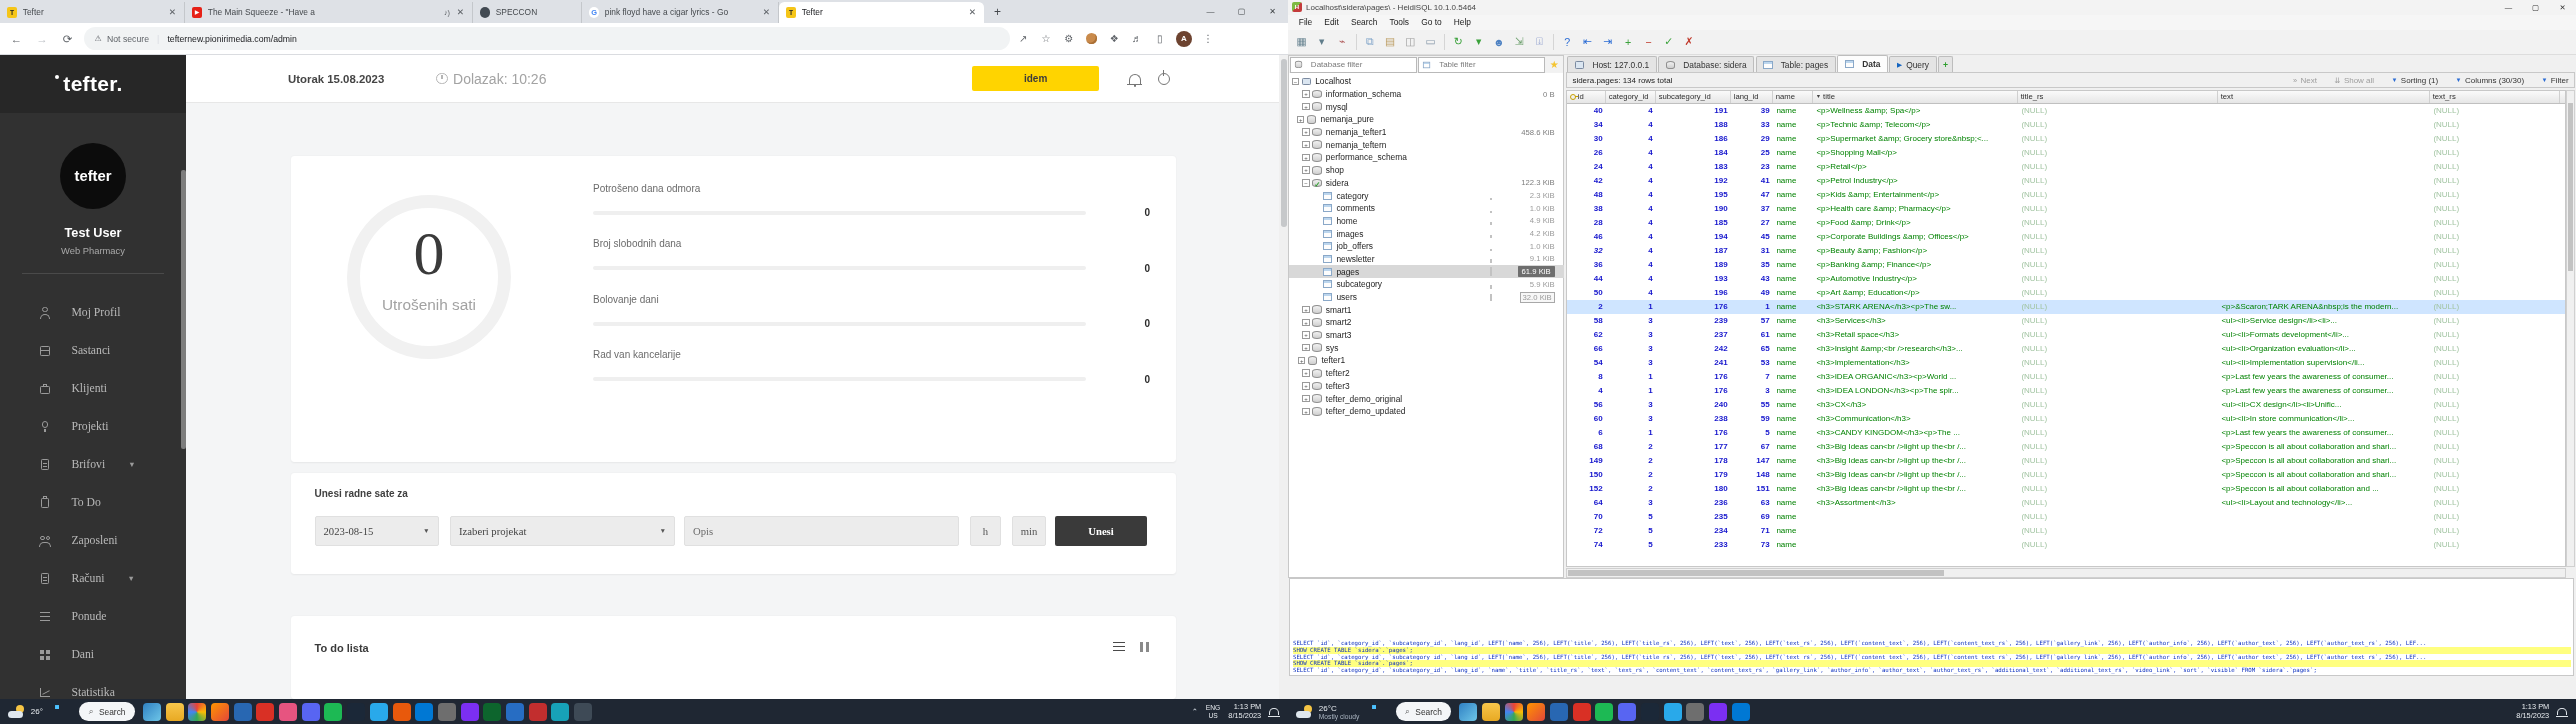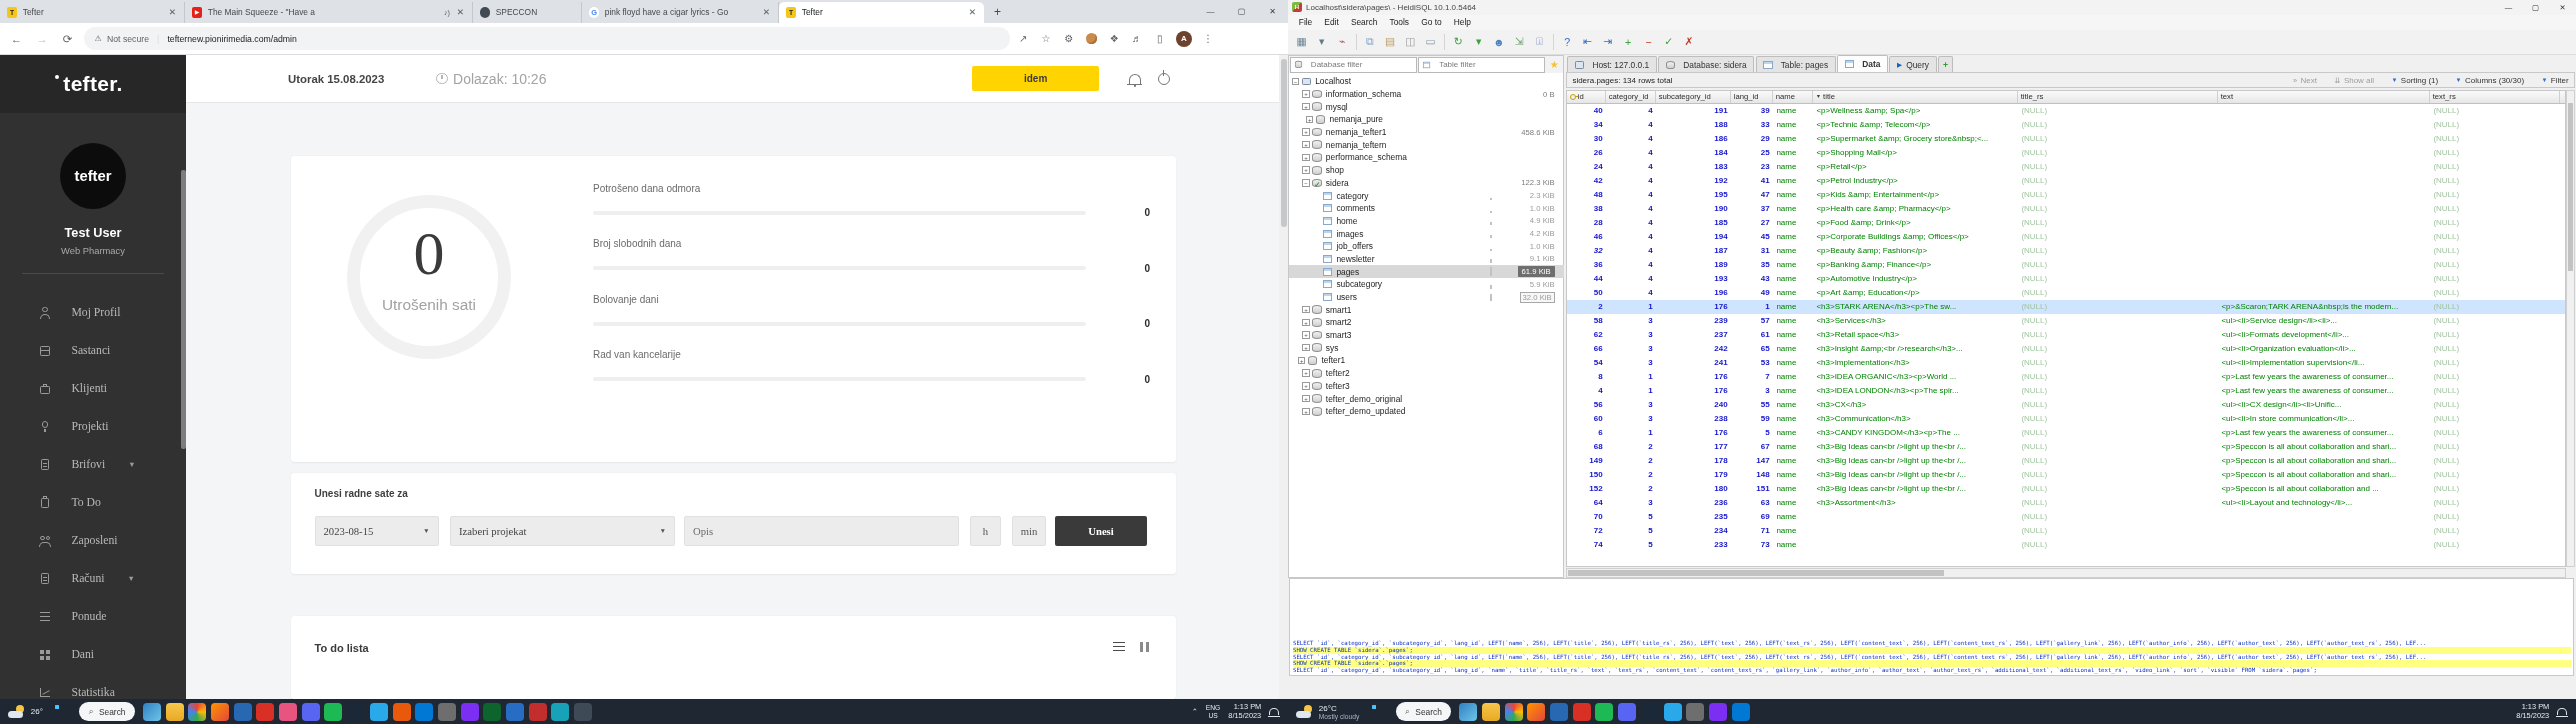--- a/index.html
+++ b/index.html
@@ -670,21 +670,21 @@
             <span class="exp">+</span>
             <span class="cyl"></span>
             <span class="tree-label">information_schema</span>
             <span class="tree-size db">0 B</span>
           </div>
           <div class="tree-row" style="padding-left: 13.4px;">
             <span class="exp">+</span>
             <span class="cyl"></span>
             <span class="tree-label">mysql</span>
           </div>
-          <div class="tree-row" style="padding-left: 17px;">
+          <div class="tree-row" style="padding-left: 8px;">
             <span class="exp">+</span>
             <span class="cyl"></span>
             <span class="tree-label">nemanja_pure</span>
           </div>
           <div class="tree-row" style="padding-left: 13.4px;">
             <span class="exp">+</span>
             <span class="cyl"></span>
             <span class="tree-label">nemanja_tefter1</span>
             <span class="tree-size db">458.6 KiB</span>
           </div>

